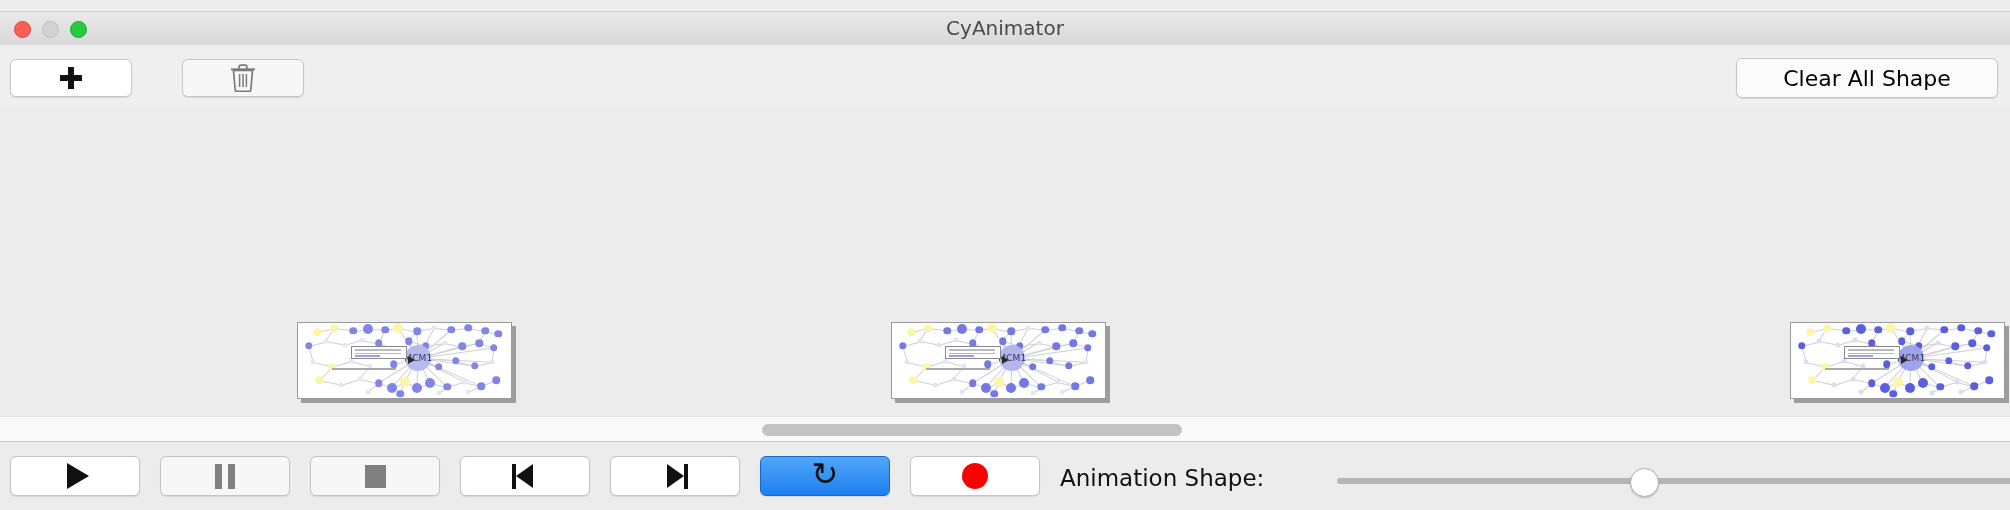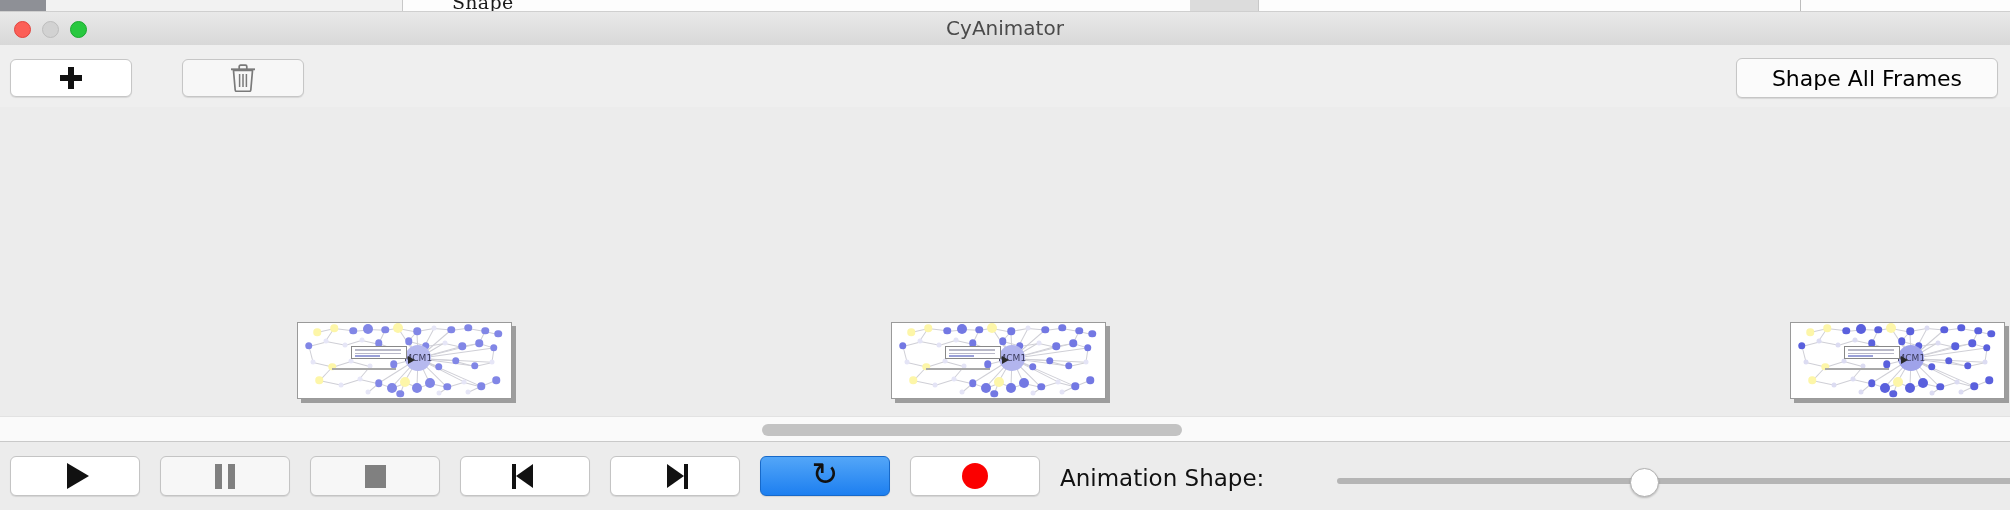--- a/index.html
+++ b/index.html
@@ -301,34 +301,20 @@
     background: #ffffff;
     border: 1px solid #b0b0b0;
     box-shadow: 0 1px 2px rgba(0,0,0,.22);
   }
 </style>
 </head>
 <body>
 
 <div id="app">
 
-  <div class="bg-strip">
-    <div class="bg-tab dark" style="left:0;width:46px;"></div>
-    <div class="bg-tab" style="left:46px;width:74px;"></div>
-    <div class="bg-tab" style="left:120px;width:52px;"></div>
-    <div class="bg-tab" style="left:172px;width:66px;"></div>
-    <div class="bg-tab" style="left:238px;width:68px;"></div>
-    <div class="bg-tab" style="left:306px;width:96px;"></div>
-    <div class="bg-shape-text">Shape</div>
-    <div class="bg-rt" style="left:1190px;height:12px;"></div>
-    <div class="bg-rt" style="left:1224px;height:12px;"></div>
-    <div class="bg-tab" style="left:1190px;width:34px;background:#dcdcdc;"></div>
-    <div class="bg-tab" style="left:1224px;width:34px;background:#dcdcdc;"></div>
-    <div class="bg-rt" style="left:1800px;"></div>
-  </div>
   <div class="bg-thin-line"></div>
 
   <div class="titlebar">
     <div class="traffic close"></div>
     <div class="traffic min"></div>
     <div class="traffic zoom"></div>
     <div class="win-title">CyAnimator</div>
   </div>
 
   <div class="toolbar">
@@ -336,21 +322,21 @@
       <span class="glyph-plus"></span>
     </div>
     <div class="btn btn-del dim">
       <svg width="26" height="28" viewBox="0 0 26 28">
         <path d="M3.5 6.5 h19 l-1.7 19.5 a1.6 1.6 0 0 1 -1.6 1.4 h-12.4 a1.6 1.6 0 0 1 -1.6 -1.4 Z" fill="none" stroke="#7a7a7a" stroke-width="1.7"></path>
         <path d="M1 5.3 h24" stroke="#7a7a7a" stroke-width="1.9" fill="none"></path>
         <path d="M9.2 5.0 v-2.6 a1.3 1.3 0 0 1 1.3 -1.3 h5 a1.3 1.3 0 0 1 1.3 1.3 v2.6" fill="none" stroke="#7a7a7a" stroke-width="1.7"></path>
         <path d="M9.6 10 v13 M13 10 v13 M16.4 10 v13" stroke="#7a7a7a" stroke-width="1.5"></path>
       </svg>
     </div>
-    <div class="btn btn-clear">Shape All Frames</div>
+    <div class="btn btn-clear">Clear All Shape</div>
   </div>
 
   <div class="timeline">
     <div id="frames-layer">
         <div class="frame" style="left: 297px; top: 215px; width: 215px; height: 77px;">
           <div class="frame-canvas">
             <div class="edge" style="left: 19.17px; top: 9px; width: 17.4478px; transform: rotate(-12.4113deg);"></div>
             <div class="edge" style="left: 36.21px; top: 5.25px; width: 19.3016px; transform: rotate(6.69423deg);"></div>
             <div class="edge" style="left: 55.38px; top: 7.5px; width: 14.9853px; transform: rotate(-5.74483deg);"></div>
             <div class="edge" style="left: 70.29px; top: 6px; width: 17.0565px; transform: rotate(2.52019deg);"></div>

